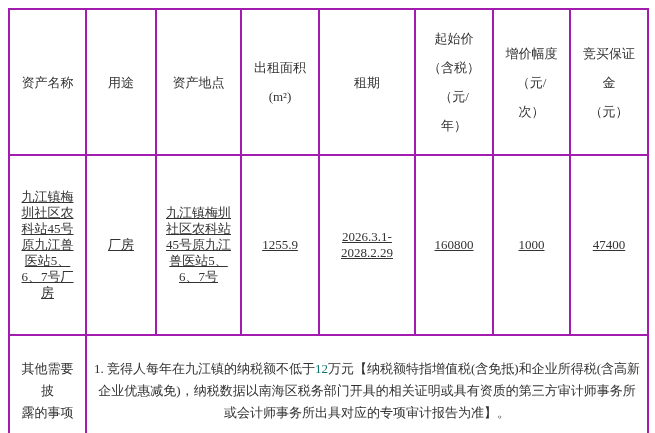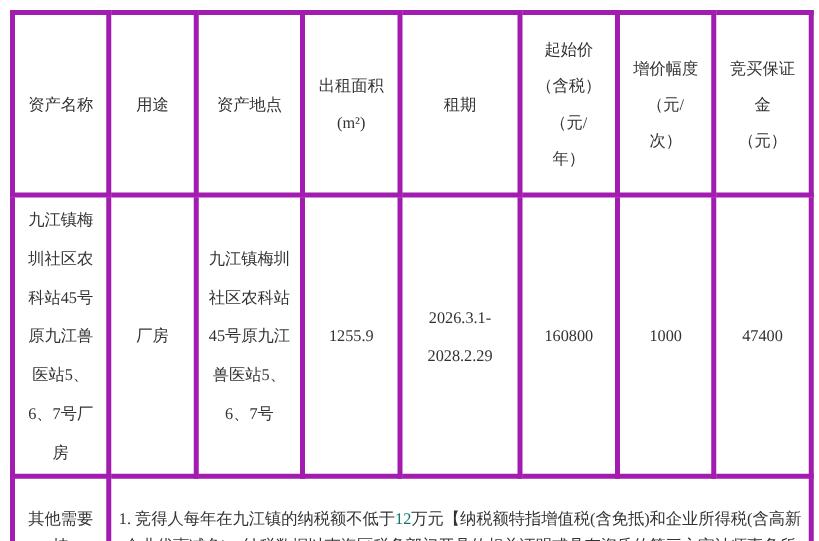--- a/index.html
+++ b/index.html
@@ -10,33 +10,33 @@
     overflow: hidden;
   }
   .page { padding: 8px; }
   table.lease {
     border-collapse: collapse;
     table-layout: fixed;
     width: 639px;
     border: 2px solid #000000;
   }
   table.lease td {
-    border: 4px solid #a21caf;
+    border: 2px solid #a21caf;
     font-size: 13px;
     text-align: center;
     vertical-align: middle;
     white-space: pre-line;
     padding: 2px 6px;
     overflow: hidden;
     word-break: break-all;
   }
   tr.r-head { height: 146px; }
   tr.r-head td { line-height: 29px; }
   tr.r-data { height: 180px; }
-  tr.r-data td { line-height: 31px; }
+  tr.r-data td { line-height: 16px; text-decoration: underline; }
   td.c-left { text-align: left; }
   td.c-term { line-height: 36px; margin-top: 20px; }
   tr.r-foot { height: 112px; }
   td.c-label { text-align: left; line-height: 22px; padding: 2px 3px 2px 6px; }
   td.c-note {
     text-align: left;
     white-space: normal;
     line-height: 22px;
     padding: 2px 10px 2px 10px;
   }

